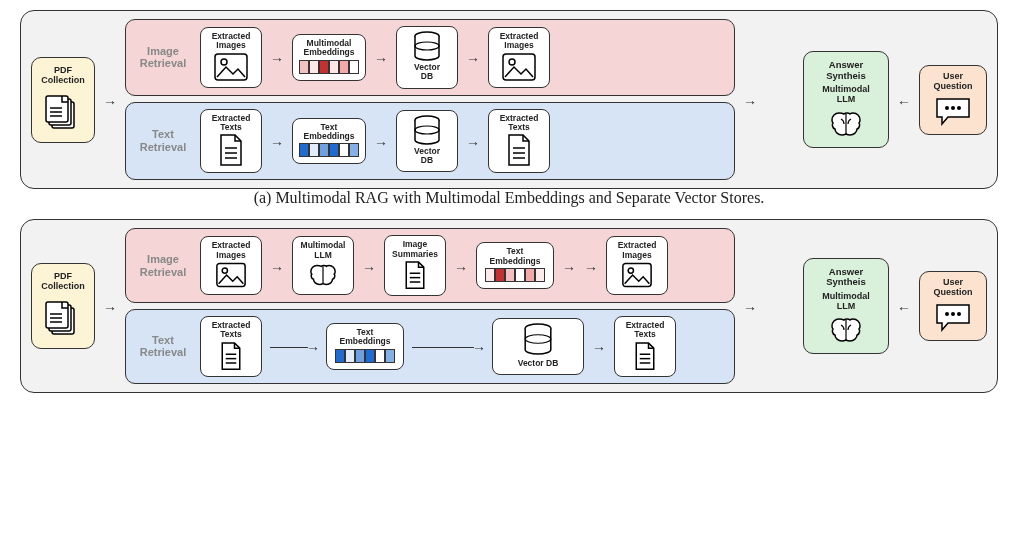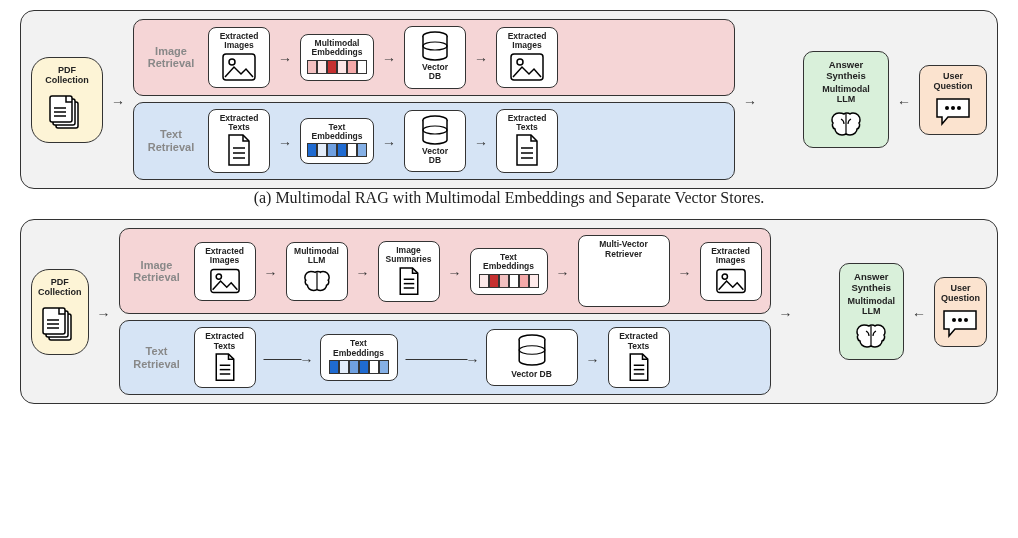--- a/index.html
+++ b/index.html
@@ -20,24 +20,24 @@
     background: #f2f2f2;
     padding: 8px 10px;
     display: flex;
     align-items: center;
     gap: 8px;
     position: relative;
   }
   .pdf-box {
     background: #fdf4d6;
     border: 1.5px solid #333;
-    border-radius: 18px;
+    border-radius: 10px;
     padding: 8px 6px;
     text-align: center;
-    width: 72px;
+    width: 64px;
   }
   .pdf-label { font-weight: bold; font-size: 9px; line-height: 1.1; margin-bottom: 4px; }
   .retrieval-stack {
     display: flex;
     flex-direction: column;
     gap: 6px;
     flex: 1;
   }
   .retrieval-row {
     border: 1.5px solid #333;
@@ -358,23 +358,20 @@
           <span class="embed-strip mix">
               <span class="cell c1"></span>
               <span class="cell c2"></span>
               <span class="cell c3"></span>
               <span class="cell c4"></span>
               <span class="cell c5"></span>
               <span class="cell c6"></span>
             </span>
         </div>
         <span class="arrow">→</span>
-        <div class="multi-vector" style="height:72px; justify-content:flex-start;">
-          <div class="card-label">Multi-Vector<br>Retriever</div>
-        </div>
         <span class="arrow">→</span>
         <div class="card">
           <div class="card-label">Extracted<br>Images</div>
           <span class="icon-img">
             <svg width="30" height="26" viewBox="0 0 34 28">
                 <rect x="1" y="1" width="32" height="26" rx="3" fill="#fff" stroke="#000" stroke-width="1.5"></rect>
                 <circle cx="10" cy="9" r="3" fill="none" stroke="#000" stroke-width="1.5"></circle>
                 <polyline points="3,24 12,14 19,21 24,16 31,24" fill="none" stroke="#000" stroke-width="1.5"></polyline>
               </svg>
           </span>

